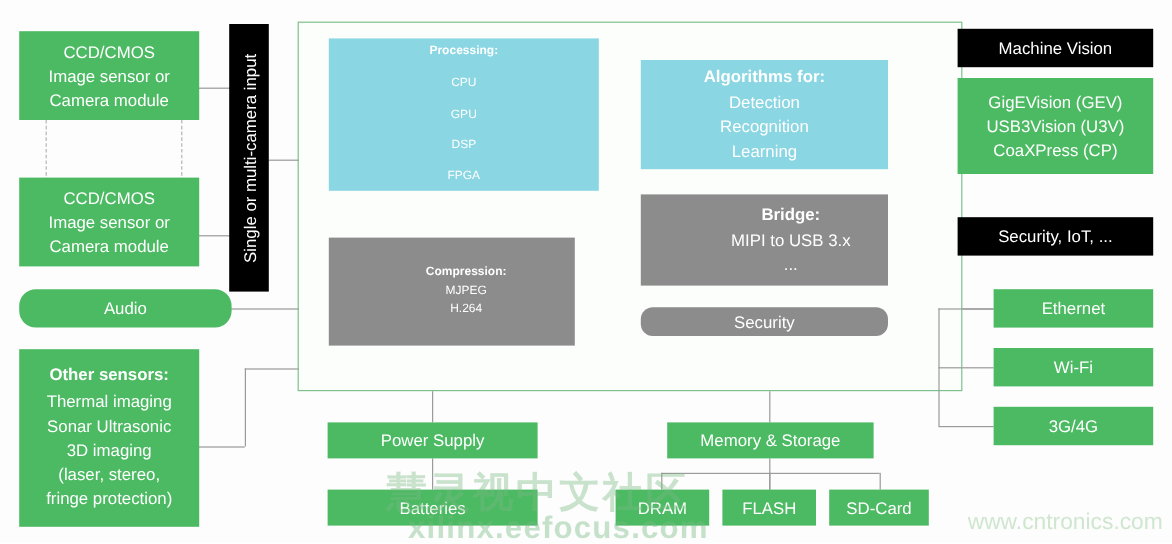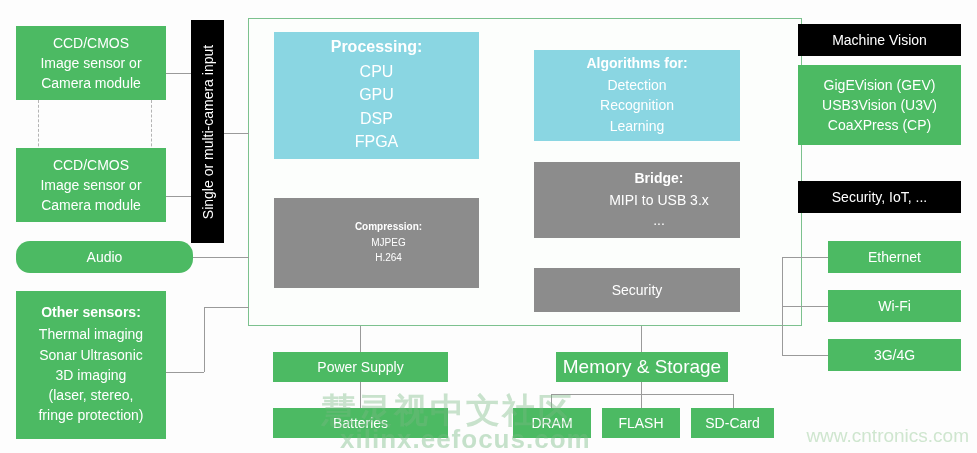--- a/index.html
+++ b/index.html
@@ -176,21 +176,21 @@
 
   <div class="box green" style="left:16px; top:291px; width:150px; height:148px; font-size:14px;">
     <div class="ttl">Other sensors:</div>
     <div class="ln">Thermal imaging</div>
     <div class="ln">Sonar Ultrasonic</div>
     <div class="ln">3D imaging</div>
     <div class="ln">(laser, stereo,</div>
     <div class="ln">fringe protection)</div>
   </div>
 
-  <div class="box cyan" style="left:274px; top:32px; width:205px; height:127px; font-size:16px;">
+  <div class="box cyan" style="left:274px; top:32px; width:225px; height:127px; font-size:10px;gap:11px;">
     <div class="ttl">Processing:</div>
     <div class="ln">CPU</div>
     <div class="ln">GPU</div>
     <div class="ln">DSP</div>
     <div class="ln">FPGA</div>
   </div>
 
   <div class="box gray" style="left:274px; top:198px; width:205px; height:90px; font-size:10px;padding-left:24px;">
     <div class="ttl">Compression:</div>
     <div class="ln">MJPEG</div>
@@ -203,21 +203,21 @@
     <div class="ln">Recognition</div>
     <div class="ln">Learning</div>
   </div>
 
   <div class="box gray" style="left:534px; top:162px; width:206px; height:76px; font-size:14px;padding-left:44px;">
     <div class="ttl">Bridge:</div>
     <div class="ln">MIPI to USB 3.x</div>
     <div class="ln">...</div>
   </div>
 
-  <div class="box gray" style="left:534px; top:268px; width:206px; height:44px; font-size:14px;">
+  <div class="box gray" style="left:534px; top:256px; width:206px; height:24px; font-size:14px;border-radius:10px;">
     <div class="ln">Security</div>
   </div>
 
   <div class="box black" style="left:798px; top:24px; width:163px; height:32px; font-size:14px;justify-content:center;">
     <div class="ln">Machine Vision</div>
   </div>
 
   <div class="box green" style="left:798px; top:65px; width:163px; height:80px; font-size:14px;">
     <div class="ln">GigEVision (GEV)</div>
     <div class="ln">USB3Vision (U3V)</div>
@@ -241,21 +241,21 @@
   </div>
 
   <div class="box green" style="left:273px; top:352px; width:175px; height:30px; font-size:14px;">
     <div class="ln">Power Supply</div>
   </div>
 
   <div class="box green" style="left:273px; top:408px; width:175px; height:30px; font-size:14px;">
     <div class="ln">Batteries</div>
   </div>
 
-  <div class="box green" style="left:556px; top:352px; width:172px; height:30px; font-size:19px;">
+  <div class="box green" style="left:556px; top:352px; width:172px; height:30px; font-size:14px;">
     <div class="ln">Memory &amp; Storage</div>
   </div>
 
   <div class="box green" style="left:513px; top:408px; width:78px; height:30px; font-size:14px;">
     <div class="ln">DRAM</div>
   </div>
 
   <div class="box green" style="left:602px; top:408px; width:78px; height:30px; font-size:14px;">
     <div class="ln">FLASH</div>
   </div>

